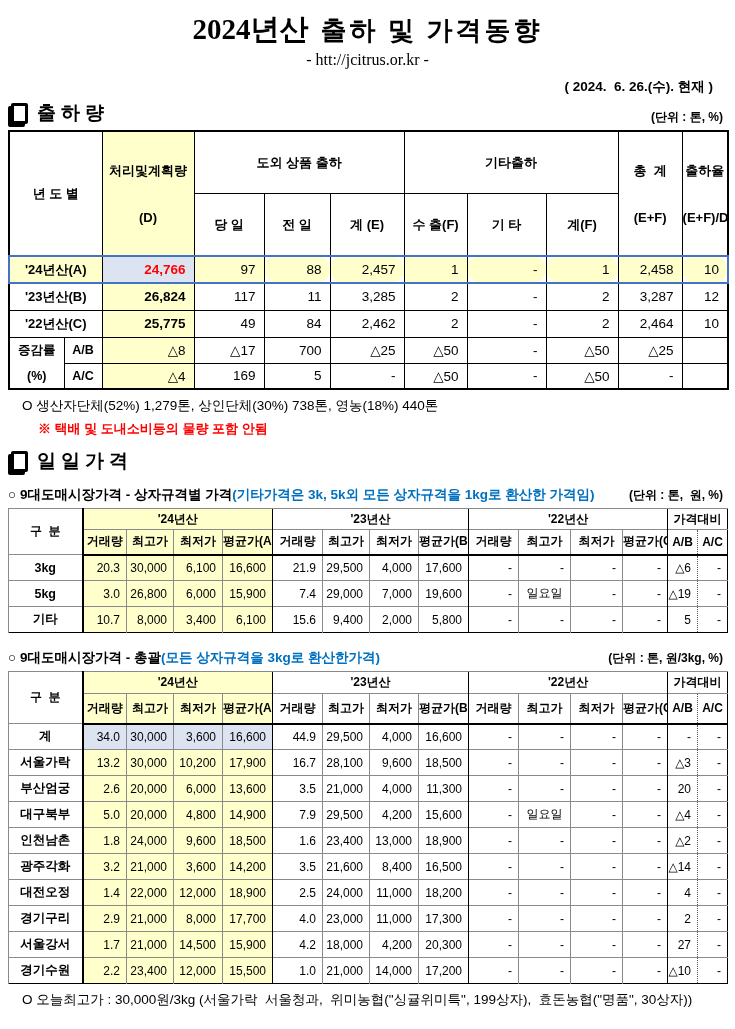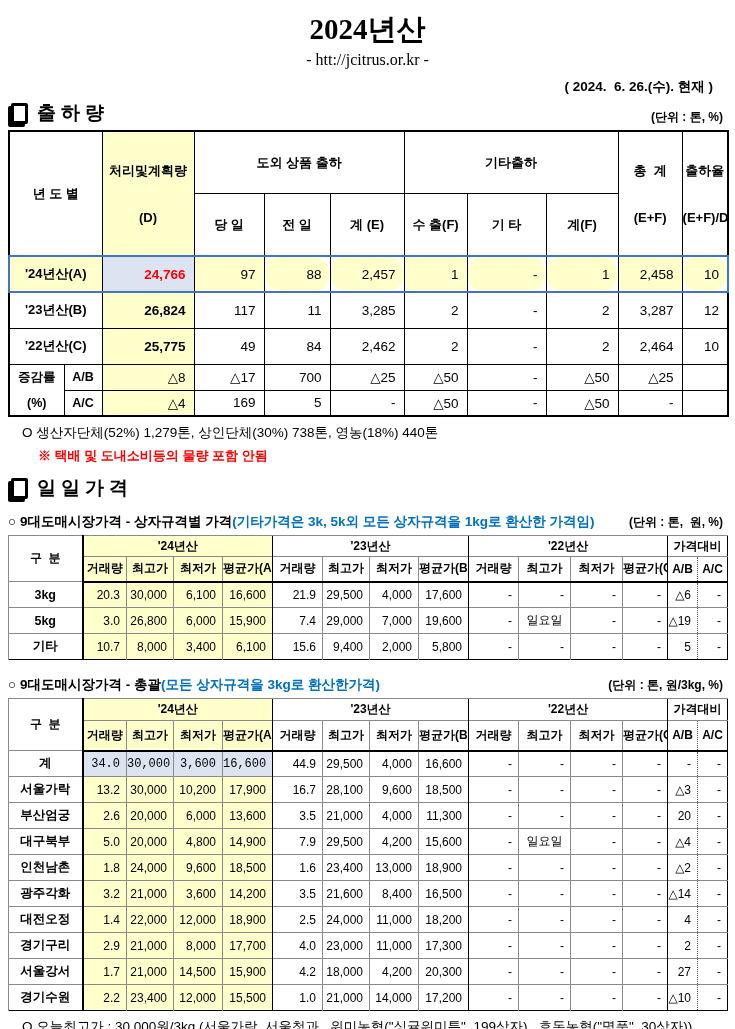--- a/index.html
+++ b/index.html
@@ -29,21 +29,21 @@
 
   
   table{border-collapse:collapse;table-layout:fixed;width:719px;margin:4px auto 0;}
   th,td{overflow:hidden;white-space:pre;padding:0;}
   th{font-weight:700;}
 
   
   #ship-table{border:2px solid #000;font-size:13px;}
   #ship-table th,#ship-table td{border:1px solid #000;}
   #ship-table thead tr{height:27px;}
-  #ship-table tbody tr{height:36px;}
+  #ship-table tbody tr{height:27px;}
   #ship-table tbody tr.chg{height:26px;}
   #ship-table .vd{border-left:1px dotted #555;border-radius:20px;}
   #ship-table .vs{border-left:1.5px solid #000;}
   #ship-table td.num{text-align:right;padding-right:8px;font-size:13.5px;}
   #ship-table td.lbl{text-align:center;font-weight:700;font-size:13px;}
   #ship-table td.side,#ship-table td.ablbl{text-align:center;font-weight:700;font-size:12.5px;margin-left:8px;}
   #ship-table td.c0{background:var(--yellow);}
   #ship-table tr.yr td.c0{font-weight:700;}
   #ship-table tr.cur td{background:var(--yellow);
       border-top:2px solid var(--rowblue);border-bottom:2px solid var(--rowblue);}
@@ -65,29 +65,30 @@
   .pt td.pnum{text-align:right;padding-right:6px;}
   .pt td.ctr{text-align:center;padding-right:0;}
   .pt .y24{background:var(--yellow);}
   .pt th{font-size:12px;}
   #box-table thead tr:first-child{height:21px;}
   #box-table thead tr:last-child{height:25px;}
   #box-table tbody tr{height:26px;}
   #total-table thead tr:first-child{height:22px;}
   #total-table thead tr:last-child{height:30px;}
   #total-table tbody tr{height:26px;}
-  #total-table tbody tr:first-child td.y24{background:var(--lav);font-family:Liberation Mono, monospace;}
+  #total-table tbody tr:first-child td.y24{background:var(--lav);}
 </style>
 </head>
 <body>
 
 <div class="page">
 
   <div class="title-line">
     <span class="t-prefix">2024년산</span>
+    <span class="t-suffix">출하 및 가격동향</span>
   </div>
   <div class="url">- htt://jcitrus.or.kr -</div>
   <div class="date">( 2024.  6. 26.(수). 현재 )</div>
 
   <div class="secrow">
     <div class="sec">
       <span class="sq"></span>
       <span>출하량</span>
     </div>
     <div class="unit">(단위 : 톤, %)</div>

